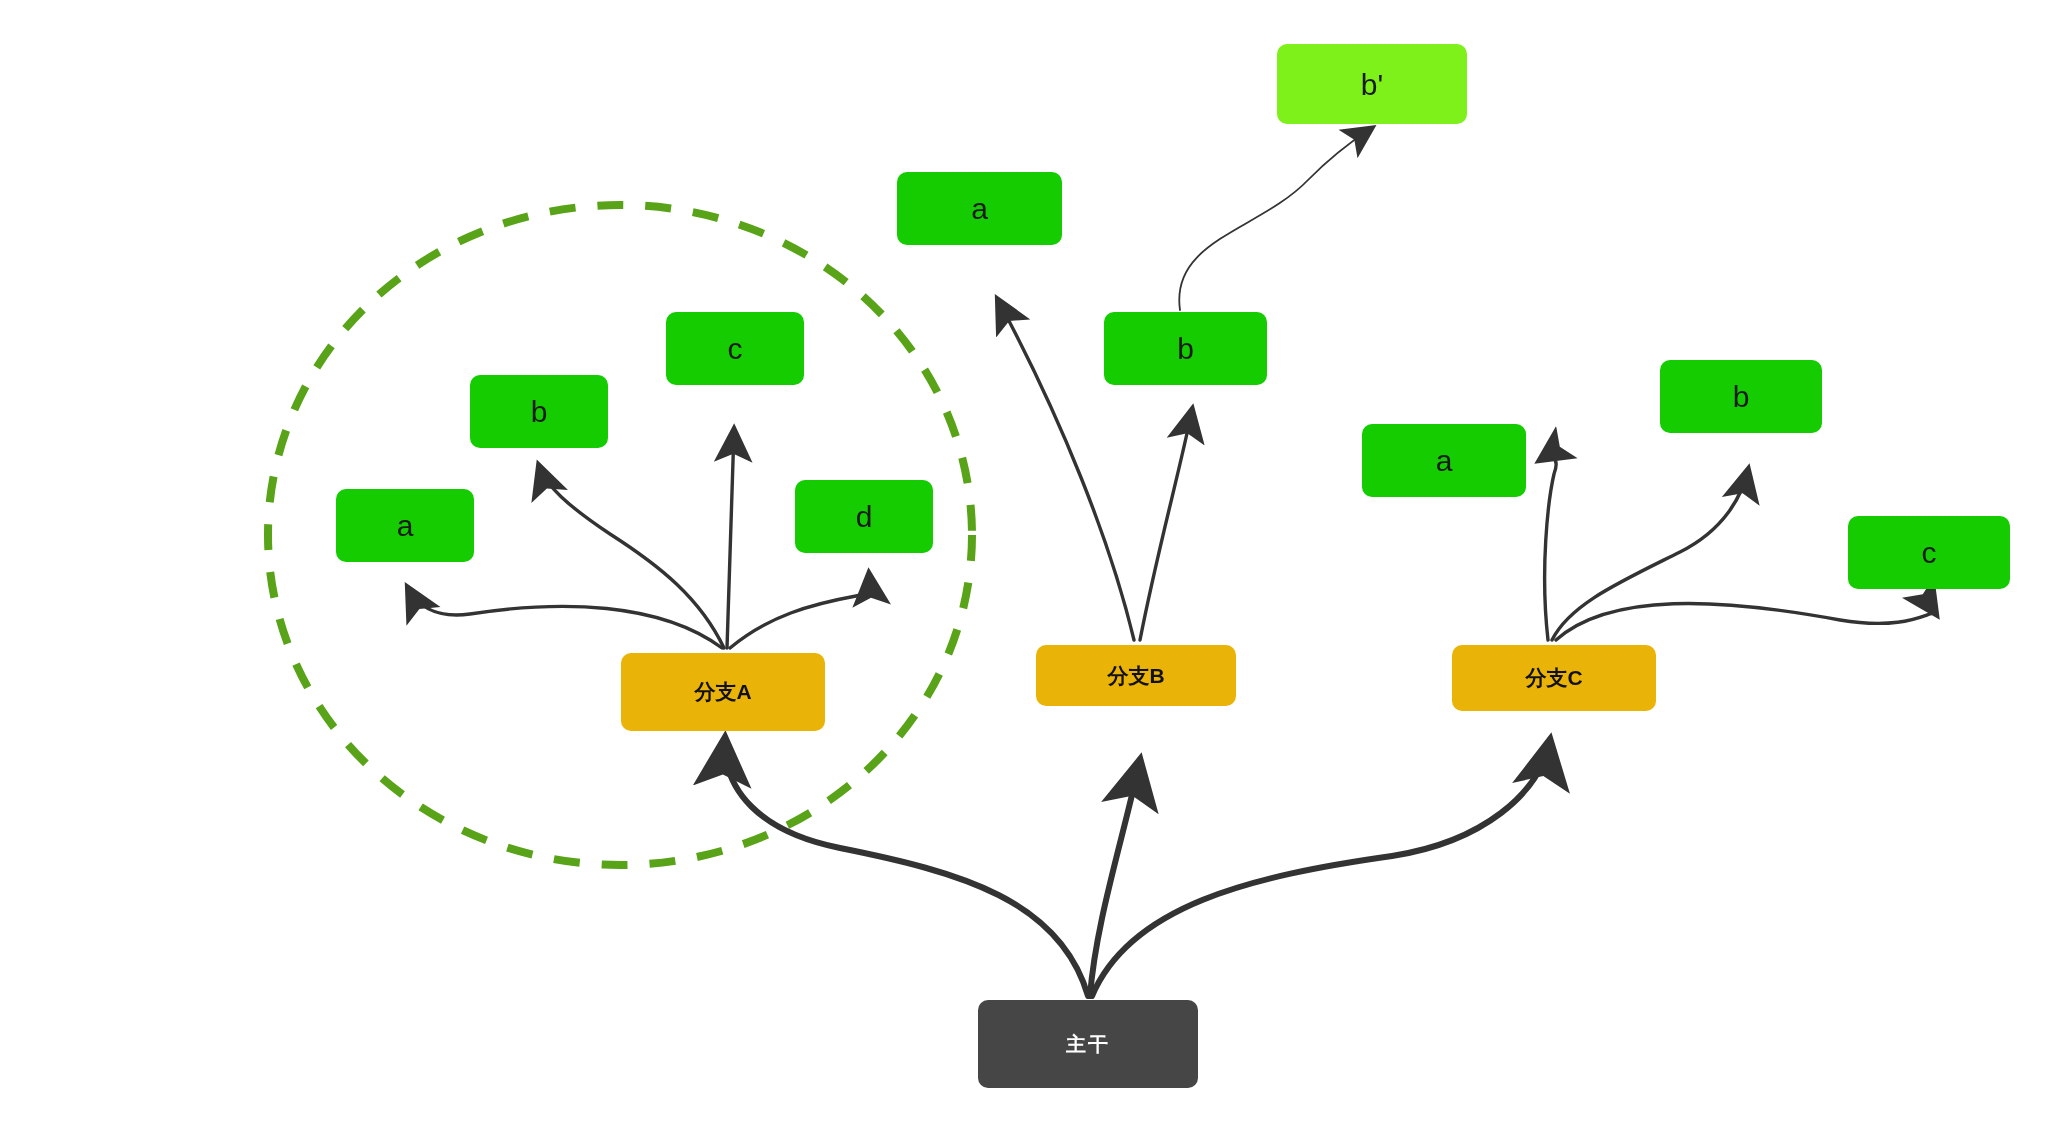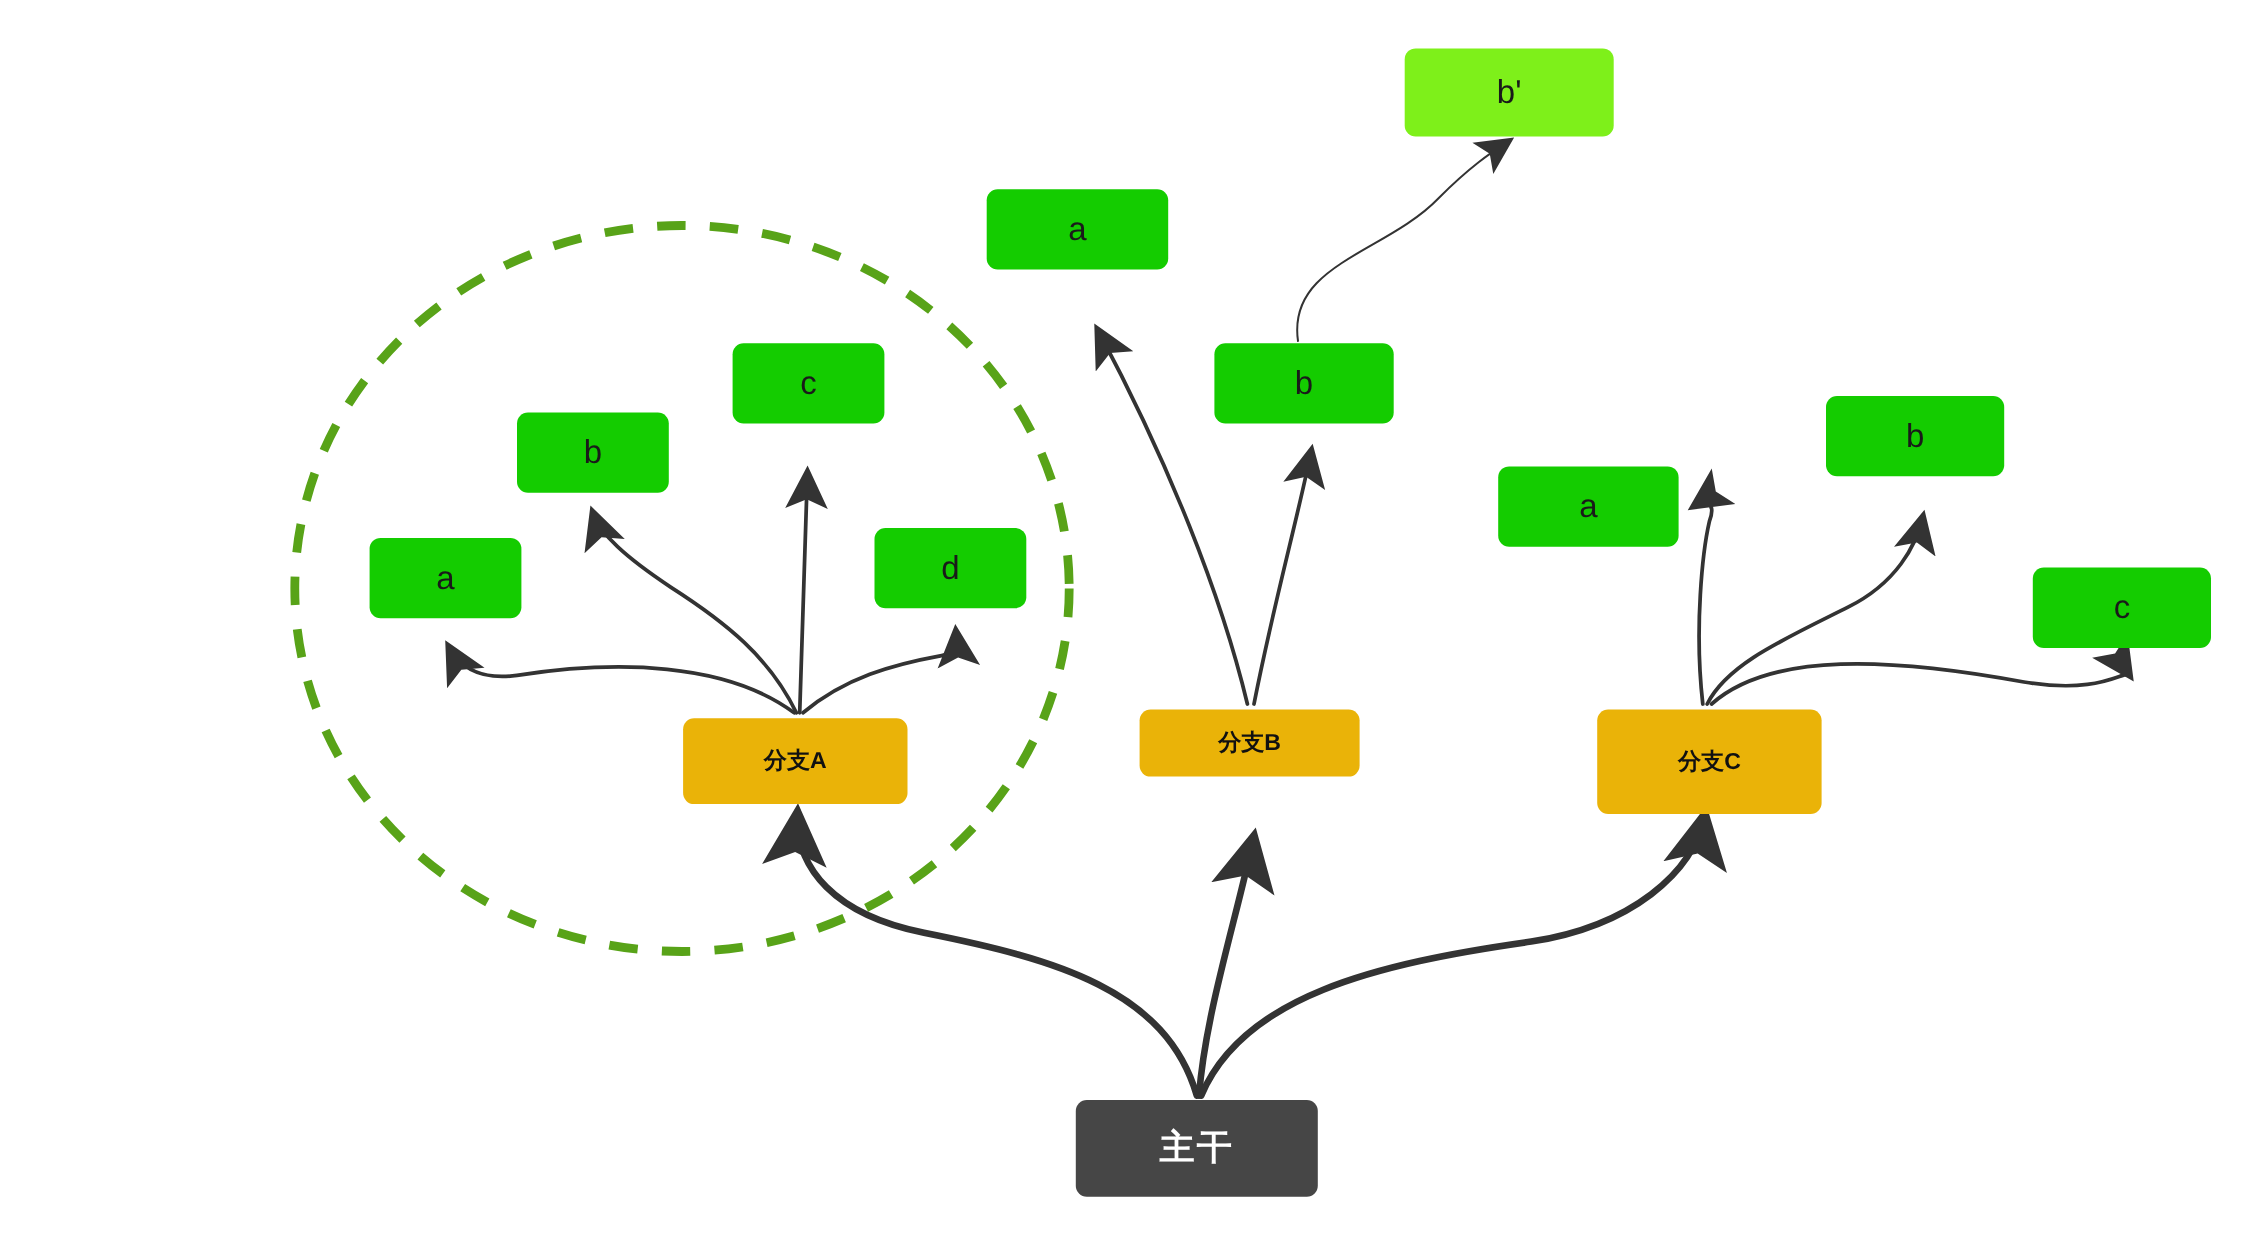--- a/index.html
+++ b/index.html
@@ -52,21 +52,21 @@
   }
   .node-branch {
     background: #eab308;
     color: #111111;
     font-size: 21px;
     font-weight: bold;
   }
   .node-root {
     background: #464646;
     color: #ffffff;
-    font-size: 32px;
+    font-size: 20px;
     font-weight: bold;
     letter-spacing: 2px;
   }
   .node-label {
     pointer-events: none;
   }
 </style>
 </head>
 <body>
 
@@ -121,21 +121,21 @@
   </div>
 
   <div class="node node-branch" style="left:621px; top:653px; width:204px; height:78px;">
     <span class="node-label">分支A</span>
   </div>
 
   <div class="node node-branch" style="left:1036px; top:645px; width:200px; height:61px;">
     <span class="node-label">分支B</span>
   </div>
 
-  <div class="node node-branch" style="left:1452px; top:645px; width:204px; height:95px;">
+  <div class="node node-branch" style="left:1452px; top:645px; width:204px; height:66px;">
     <span class="node-label">分支C</span>
   </div>
 
   <div class="node node-leaf" style="left:336px; top:489px; width:138px; height:73px;">
     <span class="node-label">a</span>
   </div>
 
   <div class="node node-leaf" style="left:470px; top:375px; width:138px; height:73px;">
     <span class="node-label">b</span>
   </div>

